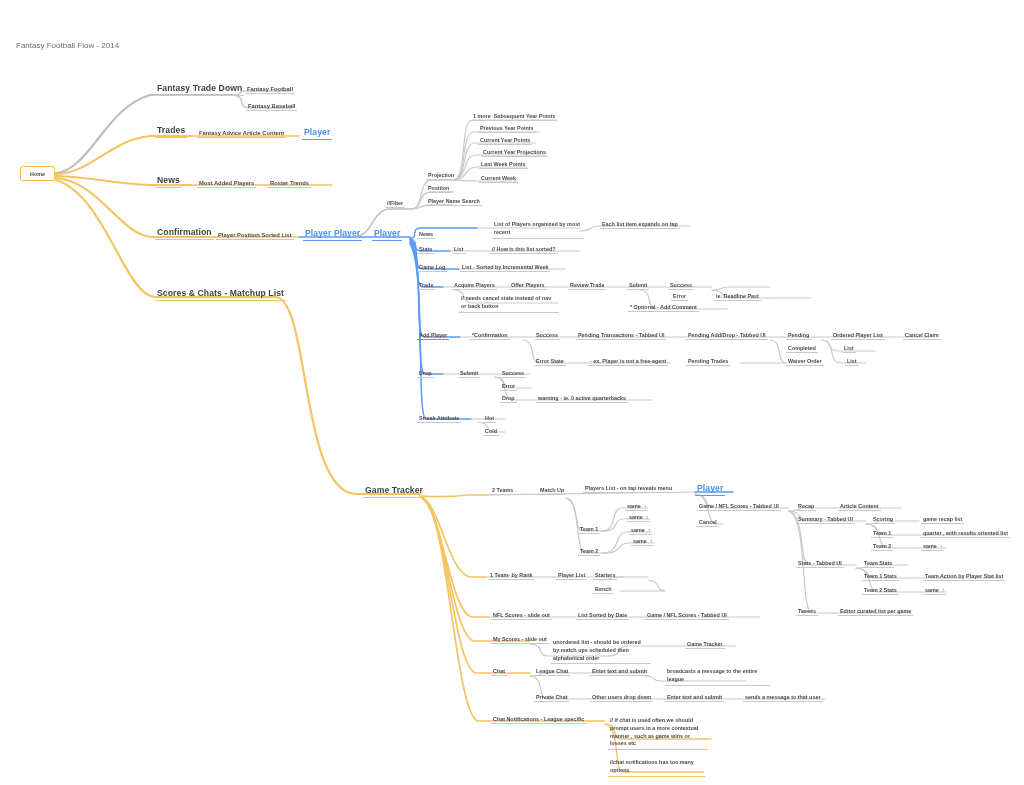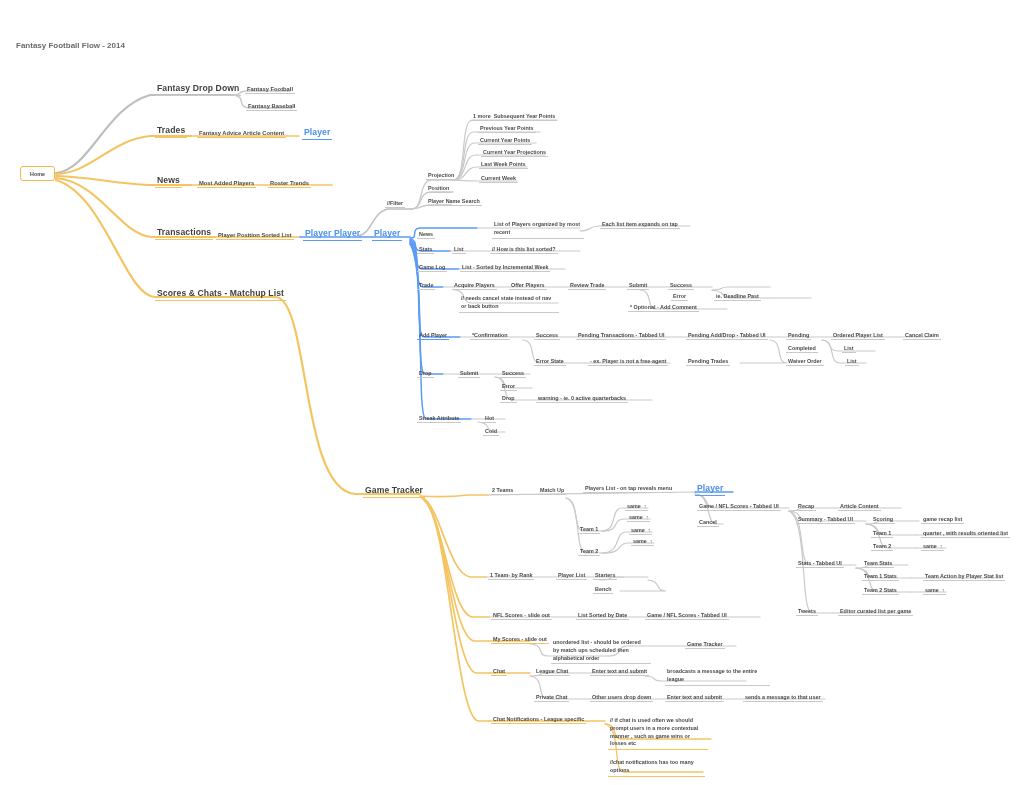--- a/index.html
+++ b/index.html
@@ -10,21 +10,21 @@
     font-family:"Liberation Sans","DejaVu Sans",sans-serif;
     color:#444444;
     overflow:hidden;
     position:relative;
   }
   #stage{position:absolute;left:0;top:0;width:1024px;height:785px;}
   #wires{position:absolute;left:0;top:0;width:1024px;height:785px;pointer-events:none;}
 
   .hdr{position:absolute;left:16px;}
   .title{top:16px;font-size:15.5px;color:#3c3c3c;font-weight:400;letter-spacing:.2px;}
-  .subtitle{top:41px;font-size:8px;color:#6b6b6b;font-weight:700;}
+  .subtitle{top:41px;font-size:8px;color:#6b6b6b;font-weight:400;}
 
   
   .node{
     position:absolute;
     white-space:pre;
     line-height:1.12;
     font-weight:bold;
     color:#4a4a4a;
     padding:0 2px 1px 2px;
     border-bottom:1.6px solid transparent;
@@ -180,33 +180,33 @@
       <path d="M489,721 L605,721" stroke="#f5c462" stroke-width="1.5"></path>
       <path d="M605,724 C620,725 610,739 622,739 L711,739" stroke="#f5c462" stroke-width="1.3"></path>
       <path d="M605,724 C622,729 612,772 624,772 L703,772" stroke="#f5c462" stroke-width="1.3"></path>
     </g>
   </svg>
 
   <div class="hdr subtitle">Fantasy Football Flow - 2014</div>
 
   <div class="root">Home</div>
 
-  <div class="node n-l1 u-grey" style="left:155px;top:84px;">Fantasy Drop Down</div>
+  <div class="node n-l1 u-grey" style="left:155px;top:84px;">Fantasy Trade Down</div>
   <div class="node n-l2 u-grey" style="left:245px;top:86px;">Fantasy Football</div>
   <div class="node n-l2 u-grey" style="left:246px;top:103px;">Fantasy Baseball</div>
 
   <div class="node n-l1 u-amber" style="left:155px;top:126px;">Trades</div>
   <div class="node n-l2 u-amber" style="left:197px;top:130px;">Fantasy Advice Article Content</div>
   <div class="node n-l1 u-blue t-blue" style="left:302px;top:128px;">Player</div>
 
   <div class="node n-l1 u-amber" style="left:155px;top:176px;">News</div>
   <div class="node n-l2 u-amber" style="left:197px;top:180px;">Most Added Players</div>
   <div class="node n-l2 u-amber" style="left:268px;top:180px;">Roster Trends</div>
 
-  <div class="node n-l1 u-amber" style="left:155px;top:228px;">Transactions</div>
+  <div class="node n-l1 u-amber" style="left:155px;top:228px;">Confirmation</div>
   <div class="node n-l2 u-amber" style="left:216px;top:232px;">Player Position Sorted List</div>
   <div class="node n-l1 u-blue t-blue" style="left:303px;top:229px;">Player Player</div>
   <div class="node n-l1 u-blue t-blue" style="left:372px;top:229px;">Player</div>
 
   <div class="node n-l3 u-grey" style="left:385px;top:200px;">//Filter</div>
   <div class="node n-l3 u-grey" style="left:426px;top:172px;">Projection</div>
   <div class="node n-l3 u-grey" style="left:426px;top:185px;">Position</div>
   <div class="node n-l3 u-grey" style="left:426px;top:198px;">Player Name Search</div>
 
   <div class="node n-l3 u-grey" style="left:471px;top:113px;">1 more  Subsequent Year Points</div>

